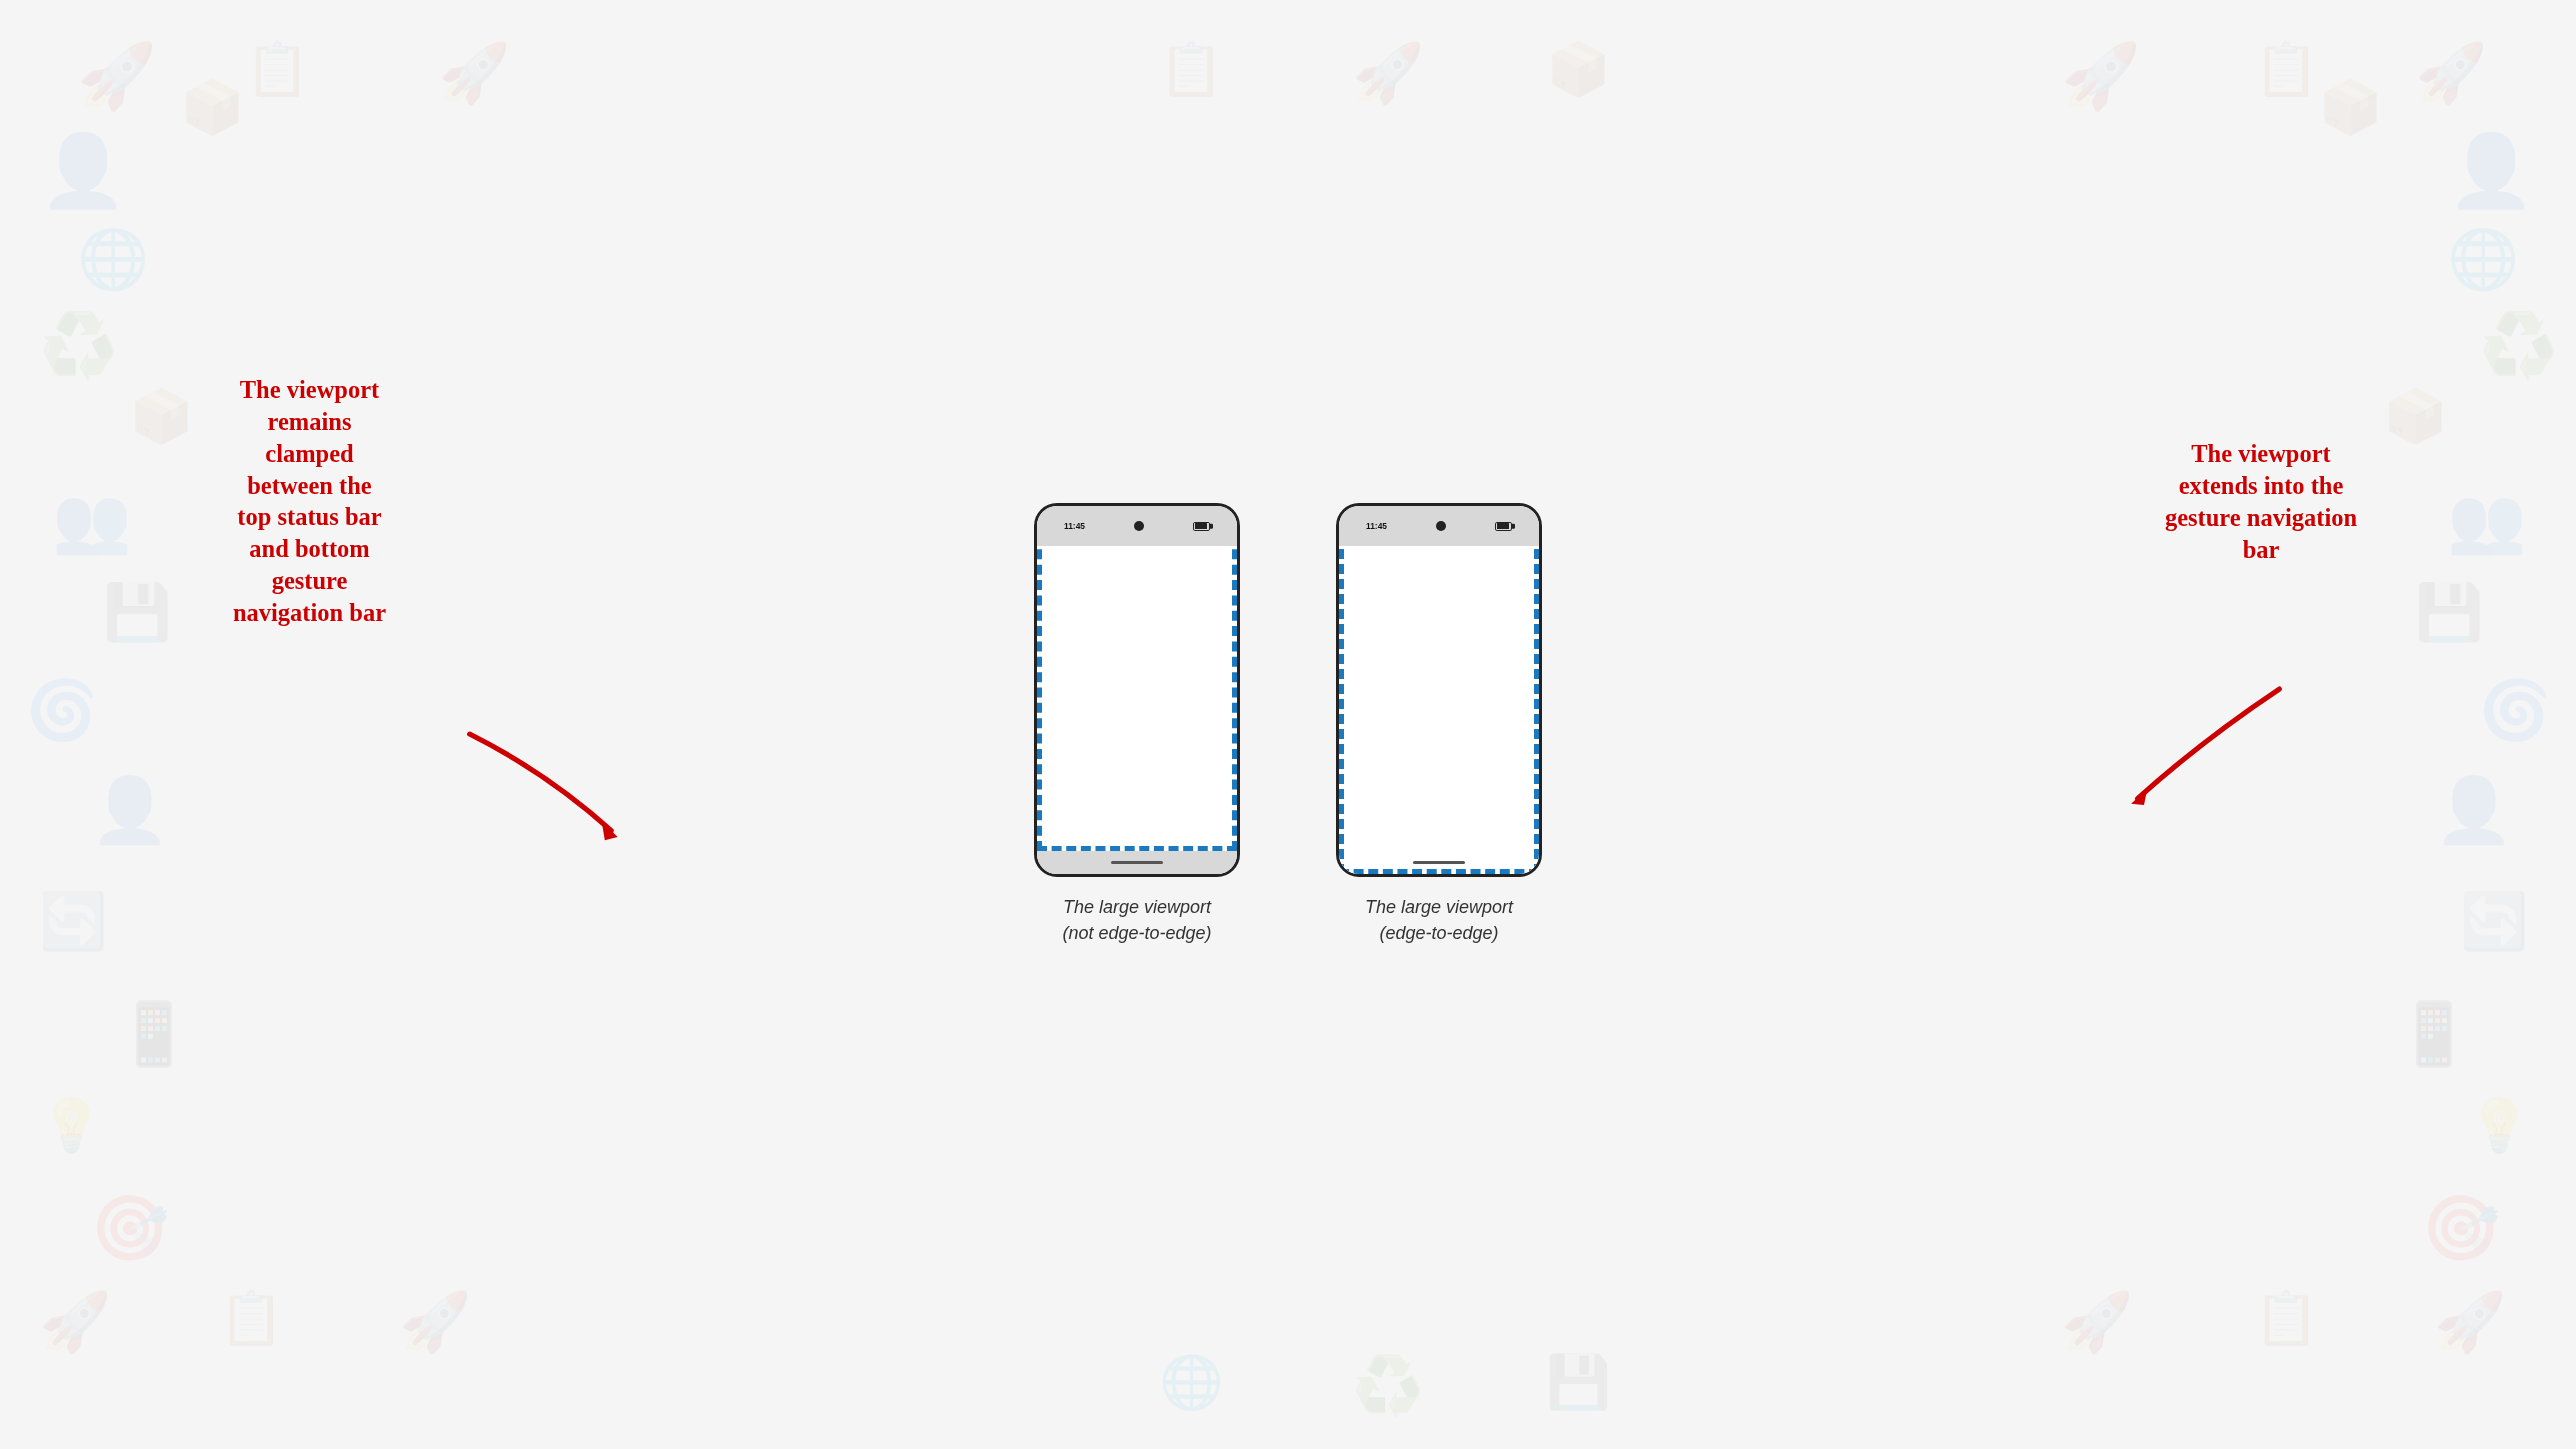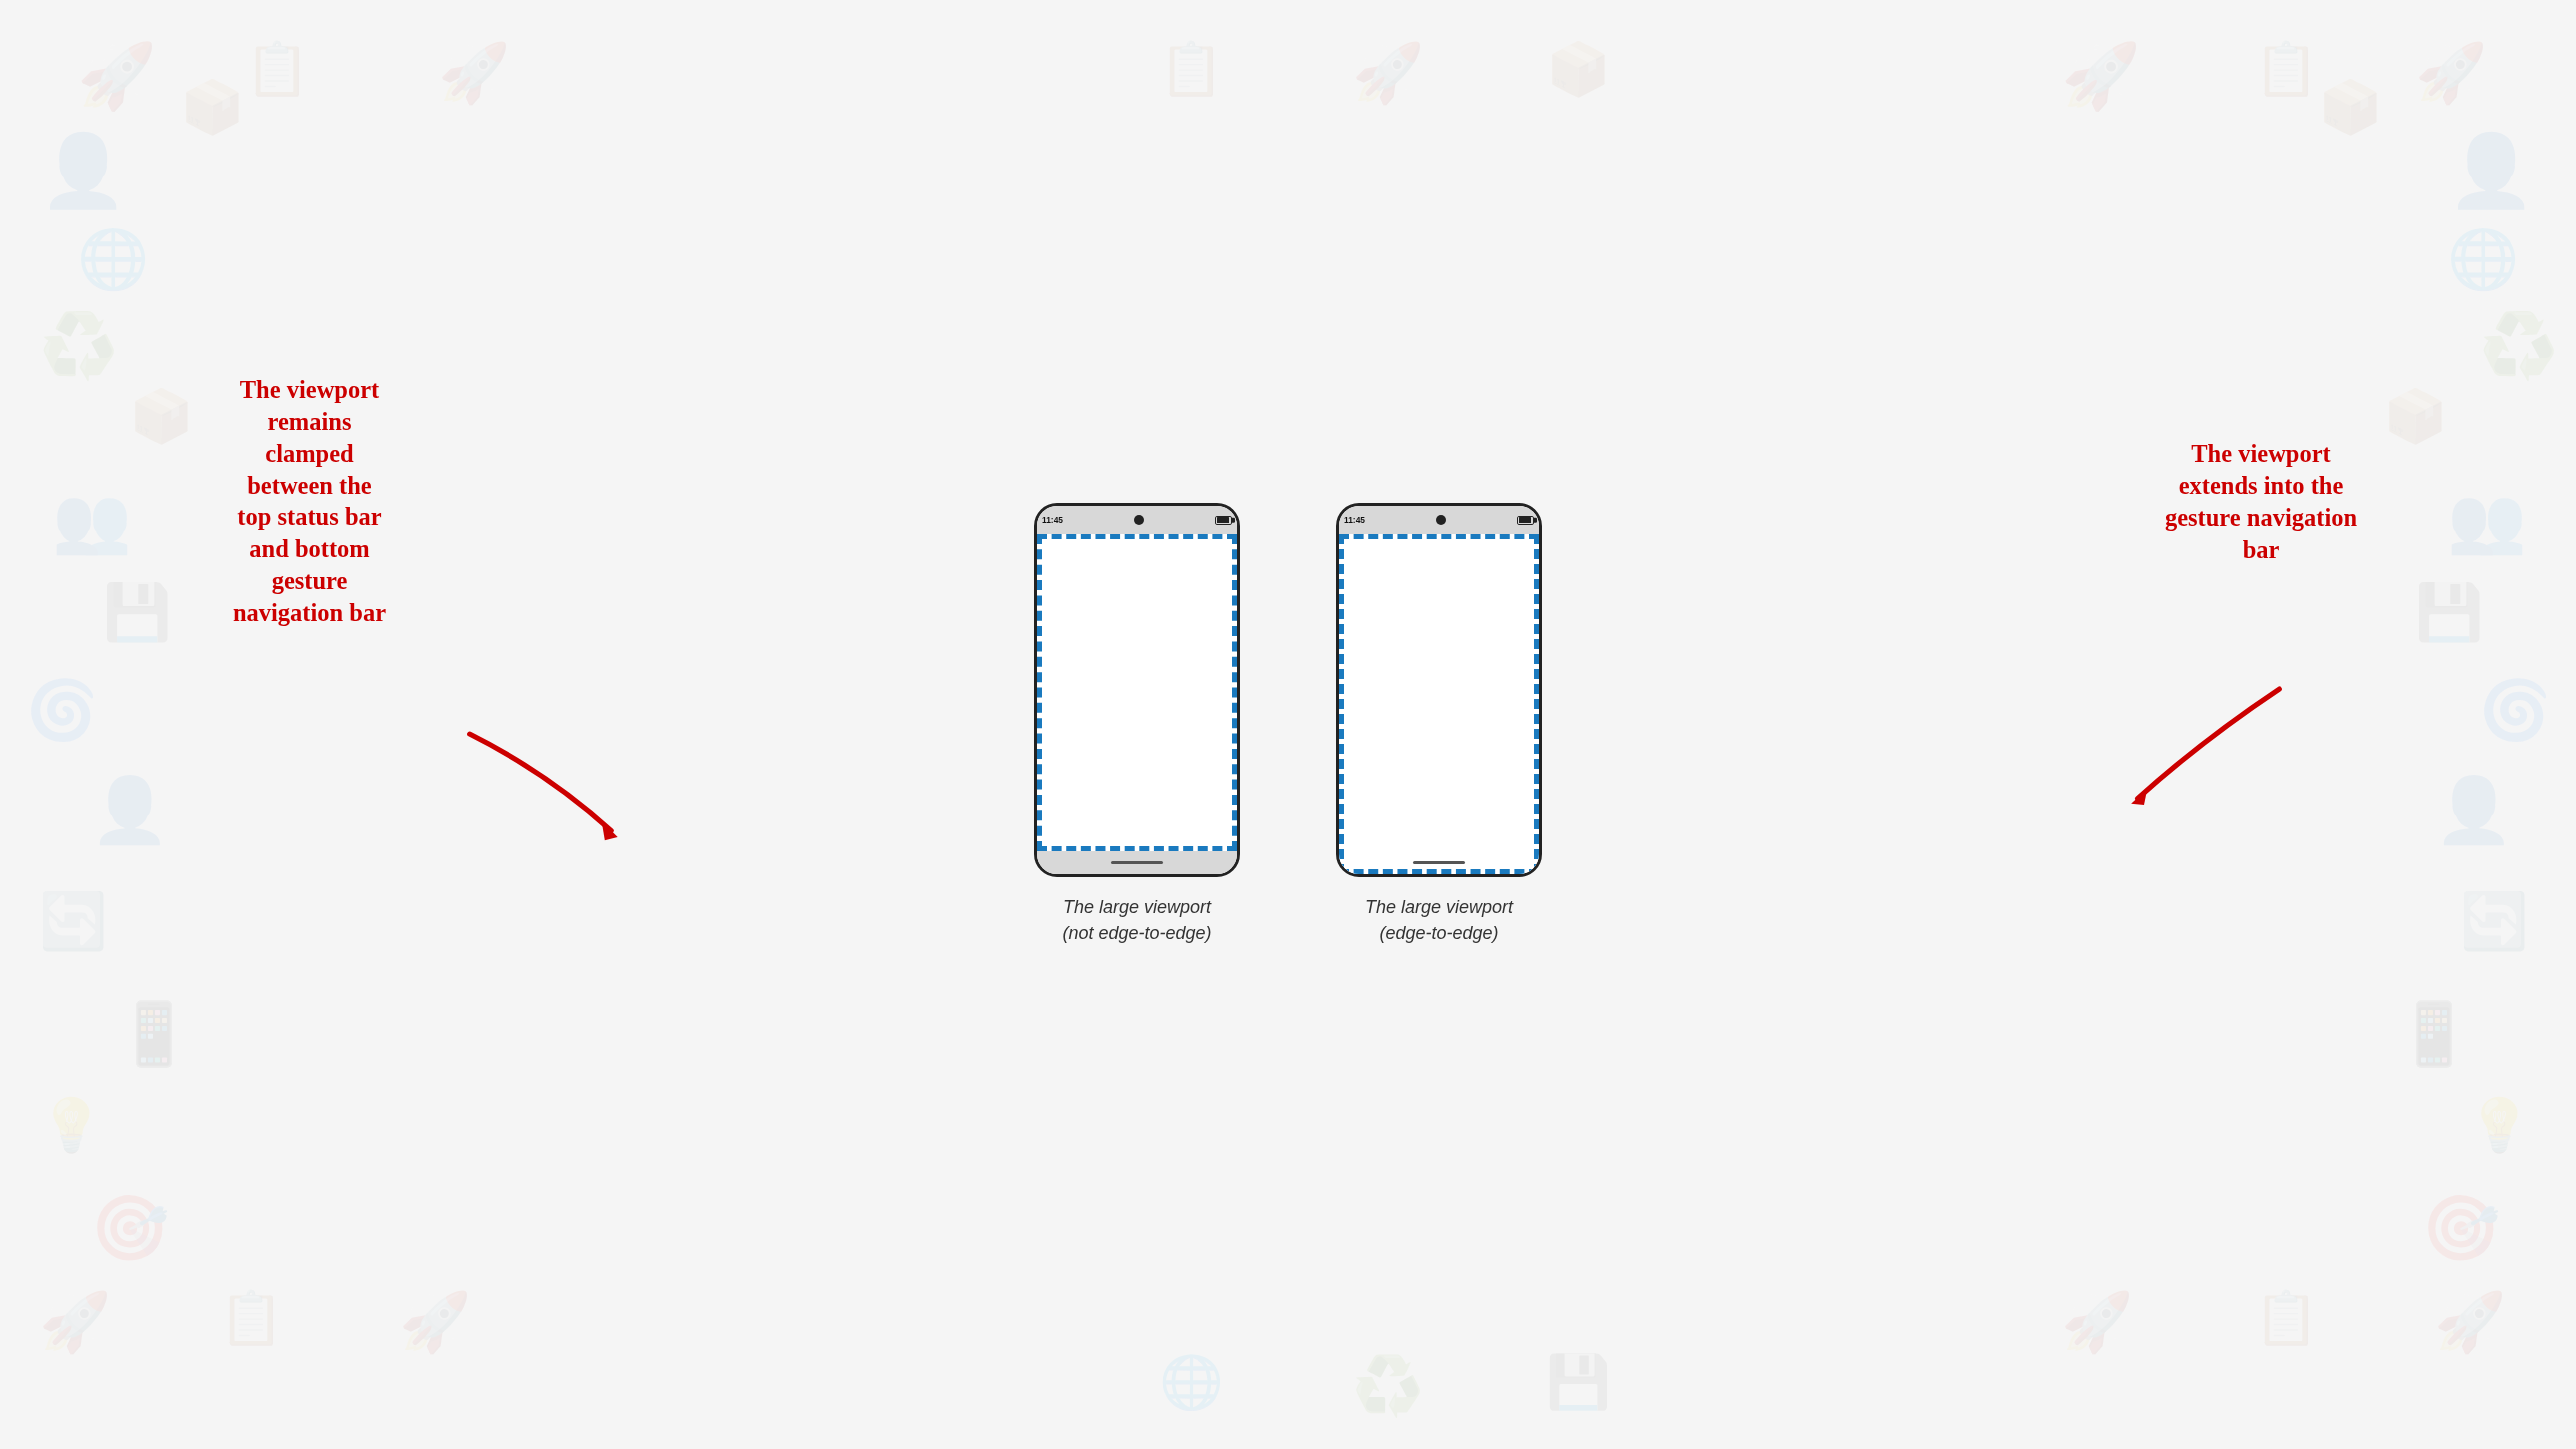--- a/index.html
+++ b/index.html
@@ -38,26 +38,26 @@
       border: 3.9px solid #222;
       border-radius: 23px;
       background: #fff;
       position: relative;
       overflow: hidden;
     }
 
     
     .phone-status-bar {
       width: 100%;
-      height: 28px;
+      height: 40px;
       background: #d8d8d8;
       display: flex;
       align-items: center;
       justify-content: space-between;
-      padding: 0 5px;
+      padding: 0 27px;
       position: relative;
       z-index: 2;
     }
 
     .status-time {
       font-size: 8.4px;
       font-weight: bold;
       color: #111;
     }
 

